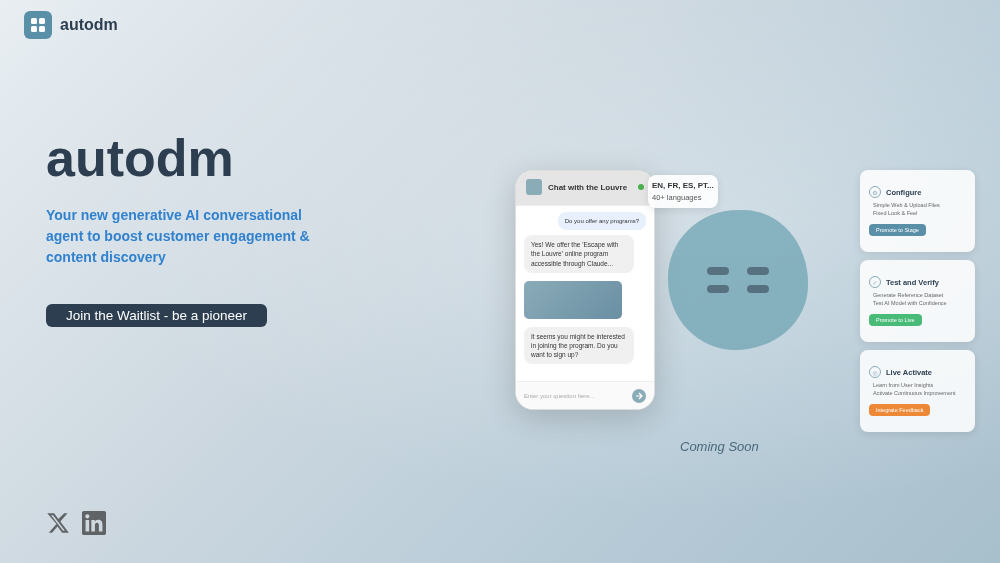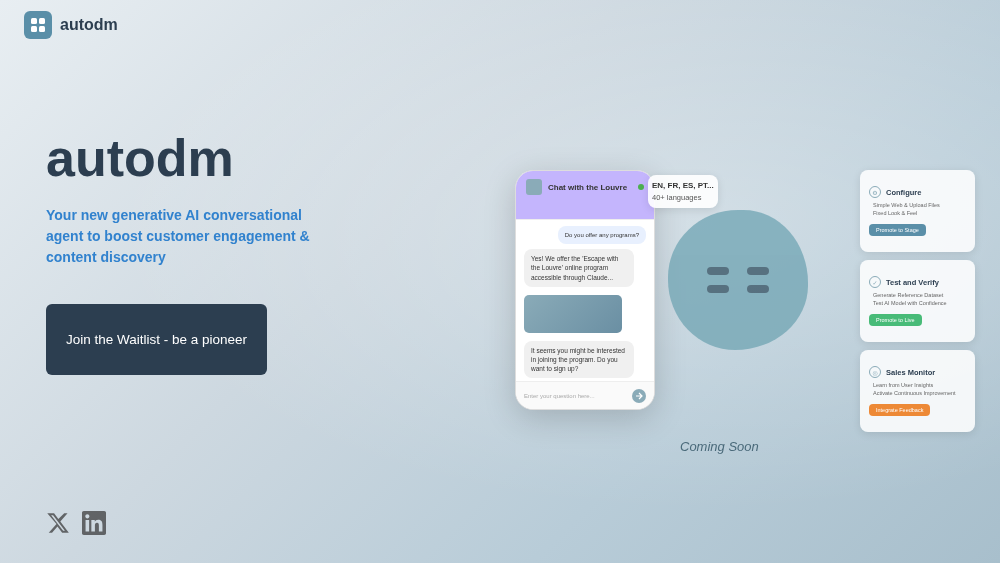--- a/index.html
+++ b/index.html
@@ -98,21 +98,21 @@
       color: #3182ce;
       font-weight: 600;
     }
 
     .waitlist-btn {
       display: inline-block;
       background: #2c3e50;
       color: #fff;
       border: none;
       border-radius: 6px;
-      padding: 28px 20px;
+      padding: 4px 20px;
       font-size: 13.5px;
       cursor: pointer;
       font-weight: 500;
     }
 
     
     .social-icons {
       position: absolute;
       bottom: 28px;
       left: 46px;
@@ -136,22 +136,22 @@
       width: 140px;
       height: 240px;
       background: #fff;
       border-radius: 18px;
       box-shadow: 0 8px 32px rgba(0,0,0,0.18);
       overflow: hidden;
       border: 1px solid #ddd;
     }
 
     .phone-header {
-      background: #c4b5fd;
-      padding: 8px 10px 24px;
+      background: #e5e5e5;
+      padding: 8px 10px 10px;
       border-bottom: 1px solid #eee;
       display: flex;
       align-items: center;
       gap: 6px;
     }
 
     .phone-header-icon {
       width: 16px;
       height: 16px;
       background: #8aabb8;
@@ -475,20 +475,20 @@
       <span class="pipeline-card-title">Test and Verify</span>
     </div>
     <div class="pipeline-card-line">Generate Reference Dataset</div>
     <div class="pipeline-card-line">Test AI Model with Confidence</div>
     <div class="pipeline-card-btn green">Promote to Live</div>
   </div>
 
   <div class="pipeline-card">
     <div class="pipeline-card-header">
       <div class="pipeline-card-icon">◎</div>
-      <span class="pipeline-card-title">Sales Monitor</span>
+      <span class="pipeline-card-title">Live Activate</span>
     </div>
     <div class="pipeline-card-line">Learn from User Insights</div>
     <div class="pipeline-card-line">Activate Continuous Improvement</div>
     <div class="pipeline-card-btn orange">Integrate Feedback</div>
   </div>
 
 </div>
 
 </body></html>

